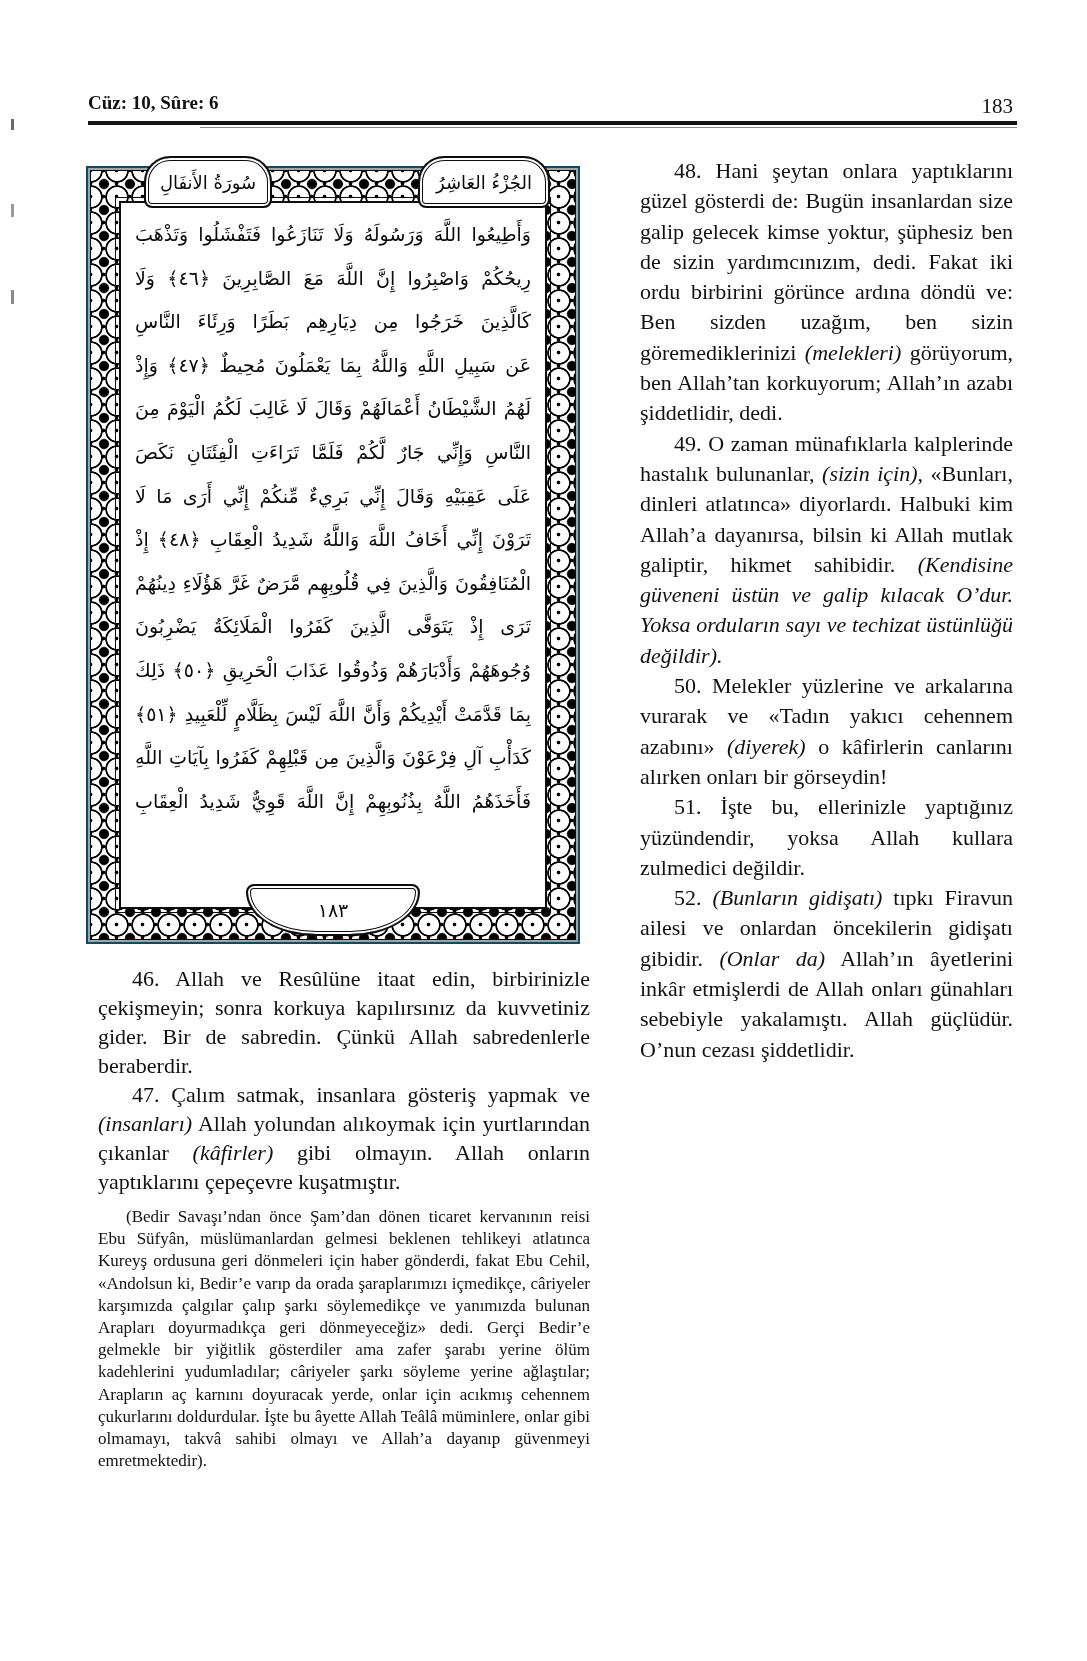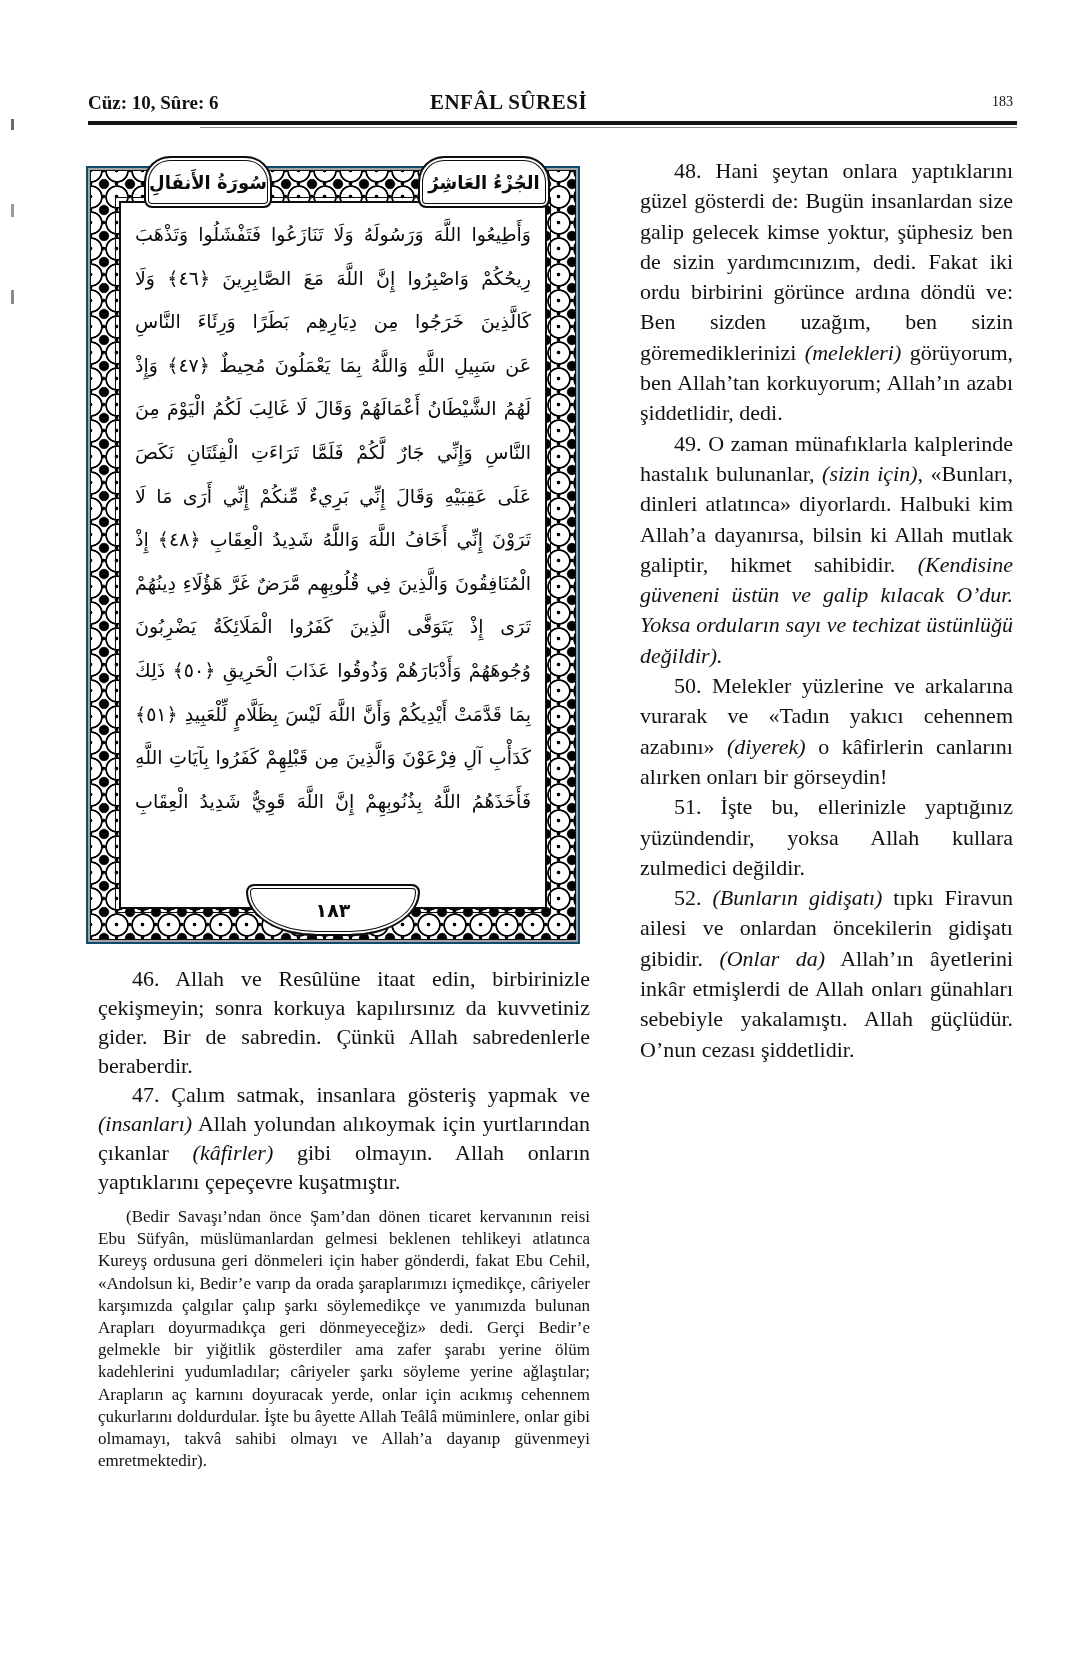--- a/index.html
+++ b/index.html
@@ -3,21 +3,21 @@
 <meta charset="utf-8">
 <style>
   html,body{margin:0;padding:0;background:#ffffff;}
   .page{
     position:relative;width:1087px;height:1661px;background:#fff;
     font-family:"Liberation Serif",serif;color:#111;overflow:hidden;
   }
   
   .hdr-left{position:absolute;left:88px;top:92px;font-size:19px;font-weight:bold;}
   .hdr-title{position:absolute;left:0;right:70px;top:90px;text-align:center;font-size:21px;font-weight:bold;letter-spacing:.5px;}
-  .hdr-page{position:absolute;right:74px;top:94px;font-size:14px;}
+  .hdr-page{position:absolute;right:74px;top:94px;font-size:21px;}
   .hdr-rule{position:absolute;left:88px;right:70px;top:121px;height:4px;background:#161616;}
   .hdr-rule2{position:absolute;left:200px;right:70px;top:127px;height:1px;background:#8a8a8a;}
   
   .artifact{position:absolute;background:#6a6a6a;}
   
   .plate{position:absolute;left:86px;top:156px;width:494px;height:796px;}
   .plate-frame{position:absolute;left:0;right:0;top:10px;bottom:8px;border:2px solid #0c4a6e;padding:2px;background:#a3a3a3;}
   .plate-band{
     position:absolute;left:2px;right:2px;top:2px;bottom:2px;
     border:1px solid #0d0d0d;background-color:#fff;
@@ -36,21 +36,21 @@
   .aline{
     direction:rtl;font-family:"DejaVu Sans",sans-serif;
     font-size:19px;height:43.6px;line-height:43.6px;
     text-align:justify;text-align-last:justify;overflow:hidden;color:#0a0a0a;
   }
   .cartouche{
     position:absolute;top:0;height:48px;background:#fff;
     border:2px solid #0d0d0d;box-shadow:inset 0 0 0 2px #fff,inset 0 0 0 3px #0d0d0d;
     border-radius:26px 26px 8px 8px;
     display:flex;align-items:center;justify-content:center;
-    direction:rtl;font-family:"DejaVu Sans",sans-serif;font-size:18px;font-weight:bold;color:#0a0a0a;
+    direction:rtl;font-family:"DejaVu Sans",sans-serif;font-size:18px;font-weight:normal;color:#0a0a0a;
   }
   .cartouche.juz{right:30px;width:128px;}
   .cartouche.sura{left:58px;width:124px;}
   .cartouche.pageno{
     position:absolute;left:50%;transform:translateX(-50%);bottom:16px;top:auto;
     width:170px;height:48px;border-radius:8px 8px 70px 70px / 8px 8px 44px 44px;
     font-size:19px;letter-spacing:4px;
   }
   
   .t-verse{margin:0;font-size:22px;line-height:30.3px;text-align:justify;text-indent:34px;}
@@ -59,21 +59,20 @@
   .left-text{position:absolute;left:98px;top:964px;width:492px;}
   .left-text .t-verse{line-height:29px;}
   .right-text{position:absolute;left:640px;top:156px;width:373px;}
 </style>
 </head>
 <body>
 
 <div class="page">
 
   <div class="hdr-left">Cüz: 10, Sûre: 6</div>
-  <div class="hdr-title">ENFÂL SÛRESİ</div>
   <div class="hdr-page">183</div>
   <div class="hdr-rule"></div>
   <div class="hdr-rule2"></div>
 
   <div class="artifact" style="left:11px;top:119px;width:3px;height:11px;"></div>
   <div class="artifact" style="left:11px;top:204px;width:3px;height:13px;background:#9a9a9a;"></div>
   <div class="artifact" style="left:11px;top:290px;width:3px;height:14px;background:#8a8a8a;"></div>
 
   <div class="plate">
     <div class="plate-frame">

